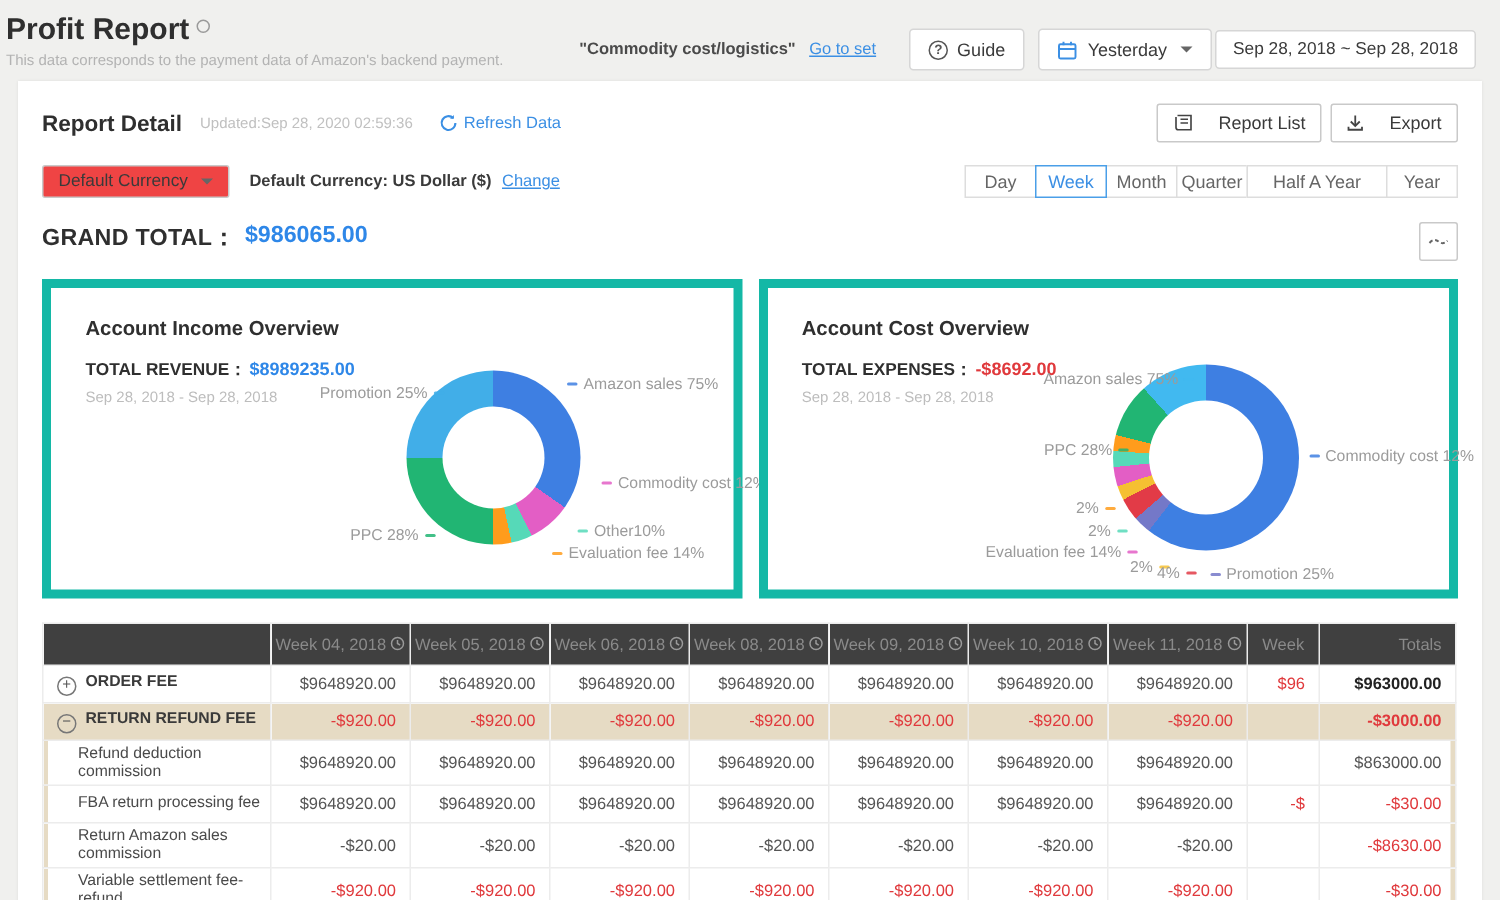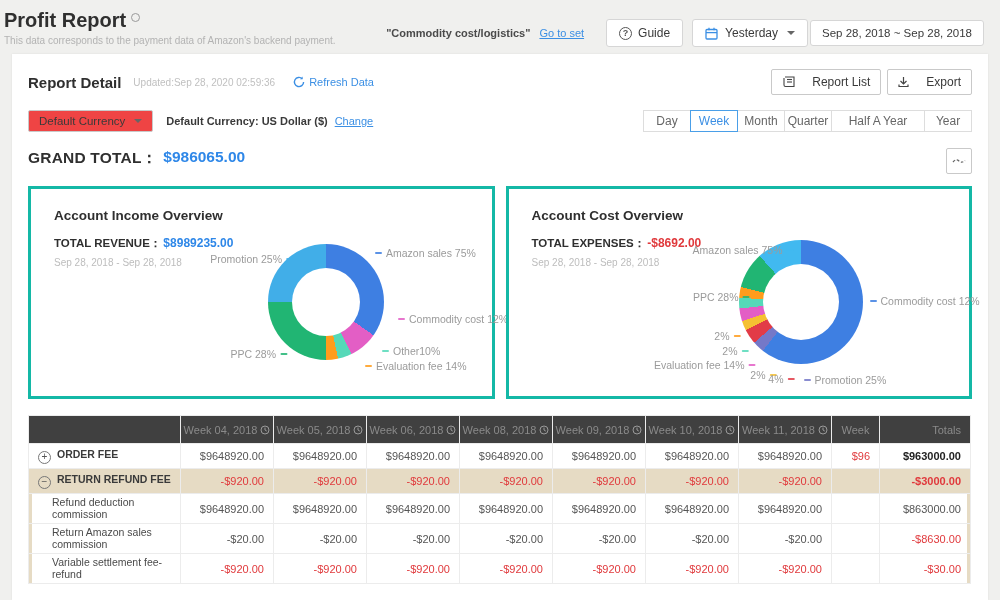--- a/index.html
+++ b/index.html
@@ -47,21 +47,21 @@
   .tab:nth-child(5) { width:94px; }
 
   .grand-row { display:flex; margin-top:16px; }
   .grand-label { font-size:15.5px; font-weight:bold; color:#2f2f2f; letter-spacing:.2px; }
   .grand-value { font-size:15.5px; font-weight:bold; color:#2e87e8; margin-left:6px; }
   .icon-btn { width:26px; height:26px; border:1px solid #c9c9c9; border-radius:2px; background:#fff;
               display:flex; align-items:center; justify-content:center; cursor:pointer; }
 
   
   .cards { display:flex; gap:11px; margin-top:12px; }
-  .card { flex:1 1 0; border:3px solid #14b8a6; height:213px; position:relative; background:#fff; }
+  .card { flex:1 1 0; border:6px solid #14b8a6; height:213px; position:relative; background:#fff; }
   .card-title { font-size:13.5px; font-weight:bold; color:#2f2f2f; margin:19px 0 0 23px; }
   .card-total { margin:13px 0 0 23px; font-size:11.5px; font-weight:bold; color:#2f2f2f; }
   .card-total .val { font-size:12px; margin-left:2px; }
   .card.income .val { color:#2e87e8; }
   .card.cost .val { color:#e0393c; }
   .card-dates { margin:6px 0 0 23px; font-size:10px; color:#bdbdbd; }
   .donut { position:absolute; border-radius:50%; }
   .hole { position:absolute; left:50%; top:50%; transform:translate(-50%,-50%); background:#fff; border-radius:50%; }
   .clabel { position:absolute; font-size:10.5px; color:#9b9b9b; white-space:nowrap; display:flex; align-items:center; gap:4px; }
   .tick { width:7px; height:2px; display:inline-block; border-radius:1px; opacity:.85; }
@@ -342,20 +342,32 @@
           <td class="">$9648920.00</td>
           <td class="">$9648920.00</td>
           <td class="">$9648920.00</td>
           <td class="">$9648920.00</td>
           <td class="">$9648920.00</td>
           <td class="">$9648920.00</td>
           <td class=""></td>
           <td class=" stripe-r">$863000.00</td>
         </tr>
         <tr class="sub">
+          <td class="name stripe-l"><span>FBA return processing fee</span></td>
+          <td class="">$9648920.00</td>
+          <td class="">$9648920.00</td>
+          <td class="">$9648920.00</td>
+          <td class="">$9648920.00</td>
+          <td class="">$9648920.00</td>
+          <td class="">$9648920.00</td>
+          <td class="">$9648920.00</td>
+          <td class="red">-$</td>
+          <td class="red stripe-r">-$30.00</td>
+        </tr>
+        <tr class="sub">
           <td class="name stripe-l"><span>Return Amazon sales commission</span></td>
           <td class="">-$20.00</td>
           <td class="">-$20.00</td>
           <td class="">-$20.00</td>
           <td class="">-$20.00</td>
           <td class="">-$20.00</td>
           <td class="">-$20.00</td>
           <td class="">-$20.00</td>
           <td class=""></td>
           <td class="red stripe-r">-$8630.00</td>

